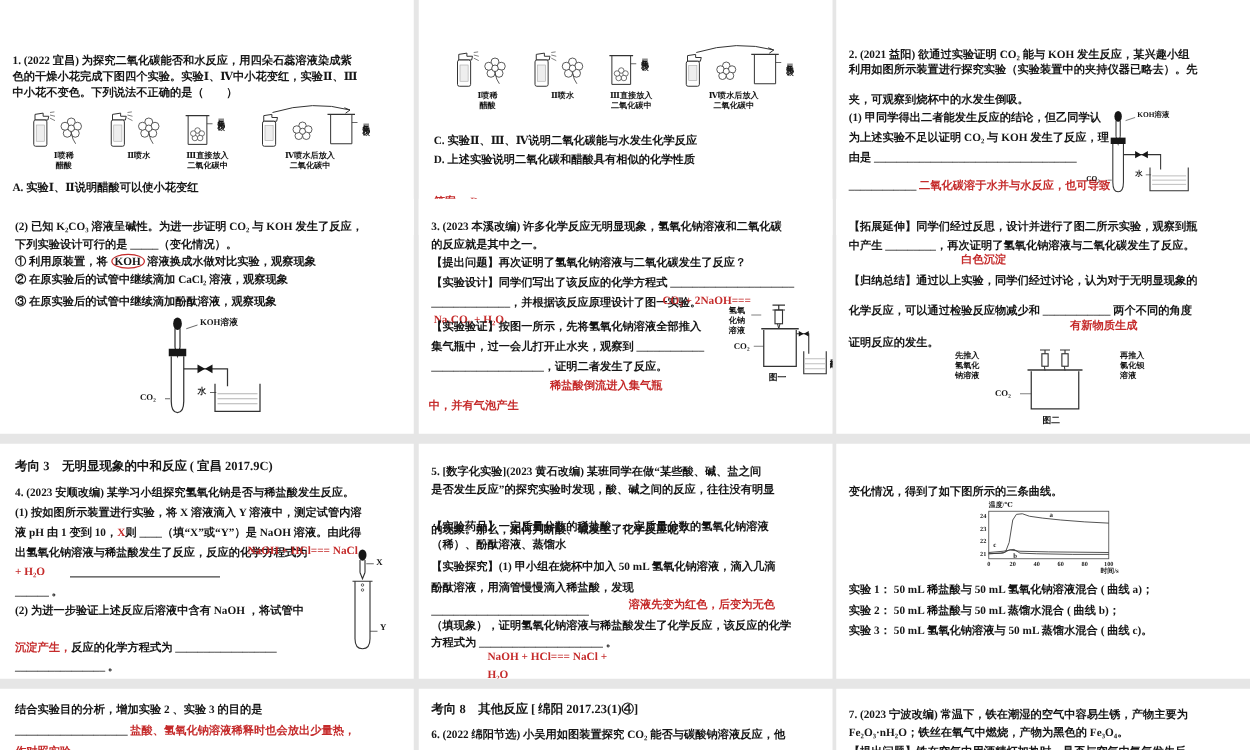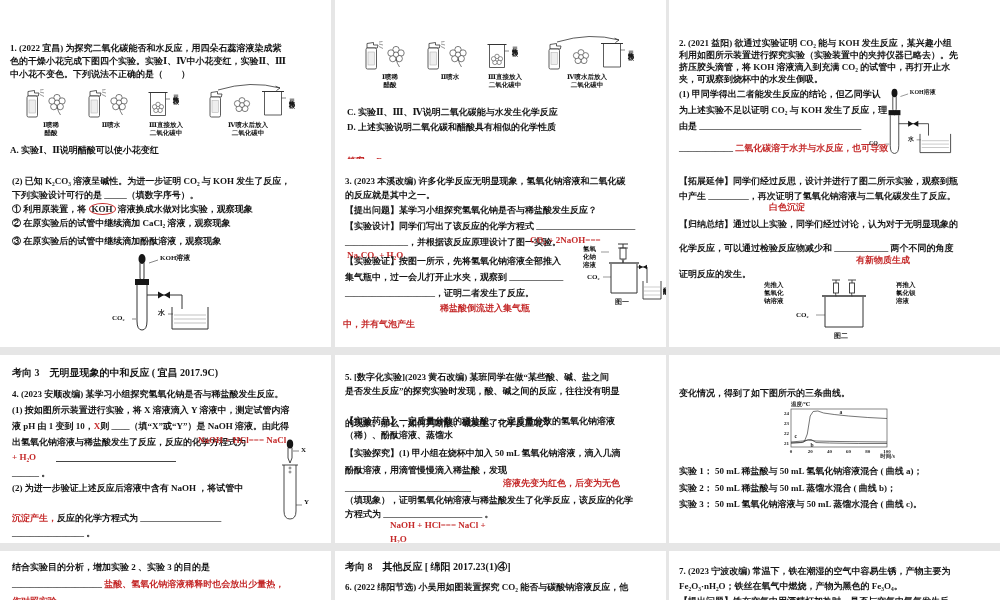--- a/index.html
+++ b/index.html
@@ -181,21 +181,20 @@
     <div class="t" style="left:12px;top:121px">D. 上述实验说明二氧化碳和醋酸具有相似的化学性质</div>
     <div class="t" style="left:12px;top:155px">
       <span class="r">答案：</span>
       <span class="r">D</span>
     </div>
   </div>
 
   <div class="slide" style="left:669px;top:-37">
     <div class="t" style="left:10px;top:37px">2. (2021 益阳) 欲通过实验证明 CO₂ 能与 KOH 发生反应，某兴趣小组</div>
     <div class="t" style="left:10px;top:49px">利用如图所示装置进行探究实验（实验装置中的夹持仪器已略去）。先</div>
-    <div class="t" style="left:10px;top:61px">挤压胶头滴管，将 KOH 溶液滴入到充满 CO₂ 的试管中，再打开止水</div>
     <div class="t" style="left:10px;top:73px">夹，可观察到烧杯中的水发生倒吸。</div>
     <div class="t" style="left:10px;top:88px">(1) 甲同学得出二者能发生反应的结论，但乙同学认</div>
     <div class="t" style="left:10px;top:104px">为上述实验不足以证明 CO₂ 与 KOH 发生了反应，理</div>
     <div class="t" style="left:10px;top:120px">由是 ____________________________________</div>
     <div class="t" style="left:10px;top:142px">
       <span>____________</span>
       <span class="r">二氧化碳溶于水并与水反应，也可导致</span>
     </div>
     <div class="t r" style="left:10px;top:158px">气压减小，烧杯中的水倒吸</div>
     <div class="apparatus" style="left:200px;top:88px;width:150px;height:92px;transform:scale(0.85);transform-origin:0 0">
@@ -214,21 +213,21 @@
         <path d="M56,61 H61" stroke="#333" stroke-width="0.6"></path>
       </svg>
       <div class="dlabel d7" style="left:48px;top:2px">KOH溶液</div>
       <div class="dlabel d7" style="left:0px;top:62px">CO₂</div>
       <div class="dlabel d7" style="left:46px;top:57px">水</div>
     </div>
   </div>
 
   <div class="slide" style="left:0;top:159px">
     <div class="t" style="left:12px;top:16px">(2) 已知 K₂CO₃ 溶液呈碱性。为进一步证明 CO₂ 与 KOH 发生了反应，</div>
-    <div class="t" style="left:12px;top:30px">下列实验设计可行的是 _____（填数字序号）。</div>
+    <div class="t" style="left:12px;top:30px">下列实验设计可行的是 _____（变化情况）。</div>
     <div class="t" style="left:12px;top:58px">② 在原实验后的试管中继续滴加 CaCl₂ 溶液，观察现象</div>
     <div class="t" style="left:12px;top:44px">
       <span>① 利用原装置，将 </span><span class="circ">KOH</span><span> 溶液换成水做对比实验，观察现象</span>
     </div>
     <div class="t" style="left:12px;top:76px">③ 在原实验后的试管中继续滴加酚酞溶液，观察现象</div>
     <div class="apparatus" style="left:112px;top:94px;width:150px;height:92px">
       <svg style="left:0;top:0" width="120" height="92">
         <ellipse cx="30" cy="6" rx="3.5" ry="5" fill="#161616"></ellipse>
         <path d="M28,10 V25 M32,10 V25 M28,25 L30,32 L32,25" stroke="#333" fill="none" stroke-width="1"></path>
         <rect x="23" y="26" width="14" height="6" fill="#161616"></rect>
@@ -244,21 +243,21 @@
       </svg>
       <div class="dlabel d7" style="left:48px;top:2px">KOH溶液</div>
       <div class="dlabel d7" style="left:0px;top:62px">CO₂</div>
       <div class="dlabel d7" style="left:46px;top:57px">水</div>
     </div>
   </div>
 
   <div class="slide" style="left:335px;top:159px">
     <div class="t" style="left:10px;top:16px">3. (2023 本溪改编) 许多化学反应无明显现象，氢氧化钠溶液和二氧化碳</div>
     <div class="t" style="left:10px;top:30px">的反应就是其中之一。</div>
-    <div class="t" style="left:10px;top:45px">【提出问题】某学习小组探究氢氧化钠是否与稀盐酸发生反应？</div>
+    <div class="t" style="left:10px;top:45px">【提出问题】再次证明了氢氧化钠溶液与二氧化碳发生了反应？</div>
     <div class="t" style="left:10px;top:61px">【实验设计】同学们写出了该反应的化学方程式 ______________________</div>
     <div class="t" style="left:10px;top:77px">______________，并根据该反应原理设计了图一实验。</div>
     <div class="t r" style="left:195px;top:75px">CO₂ + 2NaOH===</div>
     <div class="t r" style="left:12px;top:90px">Na₂CO₃ + H₂O</div>
     <div class="t" style="left:10px;top:96px">【实验验证】按图一所示，先将氢氧化钠溶液全部推入</div>
     <div class="t" style="left:10px;top:112px">集气瓶中，过一会儿打开止水夹，观察到 ____________</div>
     <div class="t" style="left:10px;top:128px">____________________，证明二者发生了反应。</div>
     <div class="t r" style="left:105px;top:143px">稀盐酸倒流进入集气瓶</div>
     <div class="t r" style="left:8px;top:159px">中，并有气泡产生</div>
     <div class="diag" style="left:246px;top:84px;width:90px;height:72px">

